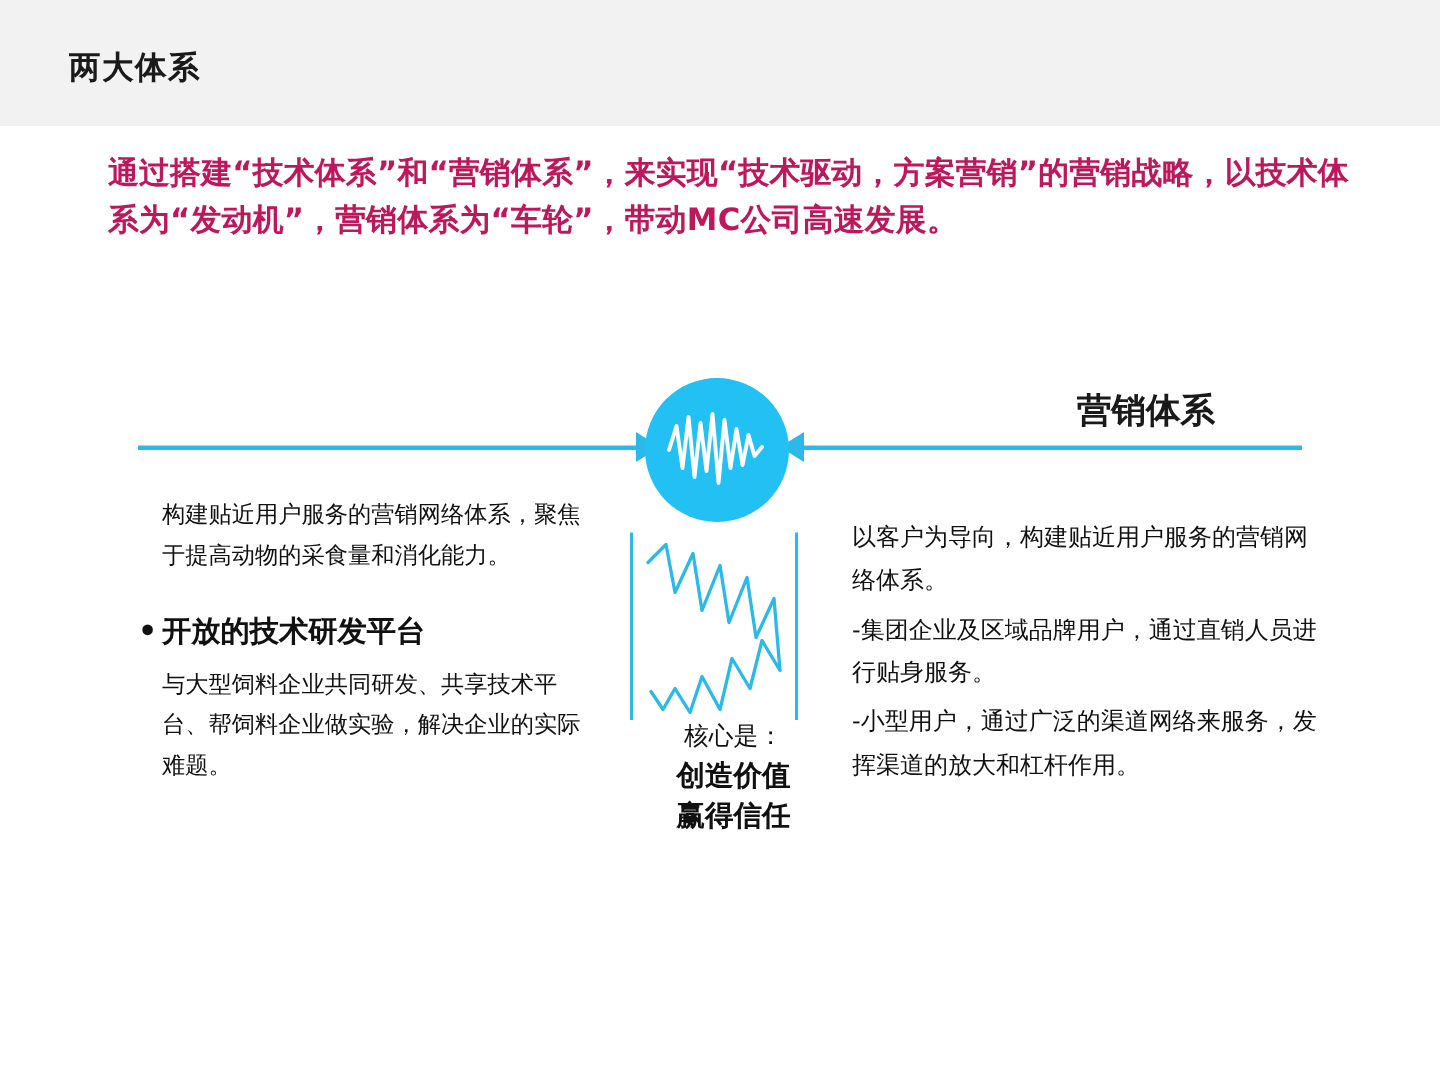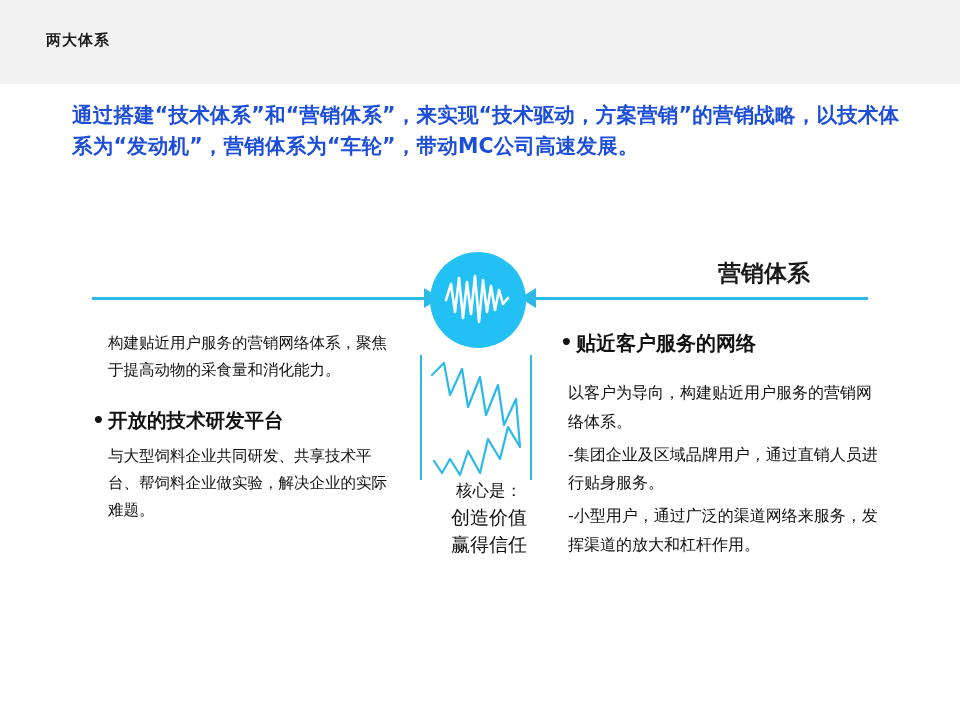--- a/index.html
+++ b/index.html
@@ -26,34 +26,34 @@
     left: 0;
     top: 0;
     width: 960px;
     height: 84px;
     background: #f2f2f2;
   }
   .header-title {
     position: absolute;
     left: 46px;
     top: 31px;
-    font-size: 15px;
+    font-size: 21px;
     font-weight: bold;
     color: #1a1a1a;
     letter-spacing: 1px;
   }
   
   .lead {
     position: absolute;
     left: 72px;
     top: 100px;
     width: 830px;
     font-size: 20.5px;
     font-weight: bold;
-    color: #1d4ed8;
+    color: #be185d;
     line-height: 1.52;
     letter-spacing: 0.2px;
   }
   
   .col-head {
     position: absolute;
     font-size: 23px;
     font-weight: bold;
     color: #1a1a1a;
   }
@@ -115,21 +115,21 @@
     width: 130px;
     text-align: center;
     color: #111111;
   }
   .center-caption .c1 {
     font-size: 16.5px;
     line-height: 1.55;
   }
   .center-caption .c2 {
     font-size: 19px;
-    font-weight: normal;
+    font-weight: bold;
     line-height: 1.45;
   }
 
   
   .col {
     position: absolute;
     top: 330px;
   }
   .col.left  { left: 92px;  width: 300px; }
   .col.right { left: 560px; width: 320px; }
@@ -207,20 +207,19 @@
   </div>
 
   <div class="col left">
     <div class="bullet-body">构建贴近用户服务的营销网络体系，聚焦于提高动物的采食量和消化能力。</div>
     <div class="gap-sm"></div>
     <div class="bullet-title">开放的技术研发平台</div>
     <div class="bullet-body">与大型饲料企业共同研发、共享技术平台、帮饲料企业做实验，解决企业的实际难题。</div>
   </div>
 
   <div class="col right">
-    <div class="bullet-title">贴近客户服务的网络</div>
     <div class="gap-md"></div>
     <div class="bullet-body" style="margin-bottom:4px;">以客户为导向，构建贴近用户服务的营销网络体系。</div>
     <div class="bullet-body" style="margin-bottom:4px;">-集团企业及区域品牌用户，通过直销人员进行贴身服务。</div>
     <div class="bullet-body">-小型用户，通过广泛的渠道网络来服务，发挥渠道的放大和杠杆作用。</div>
   </div>
 
 </div>
 
 </body></html>

